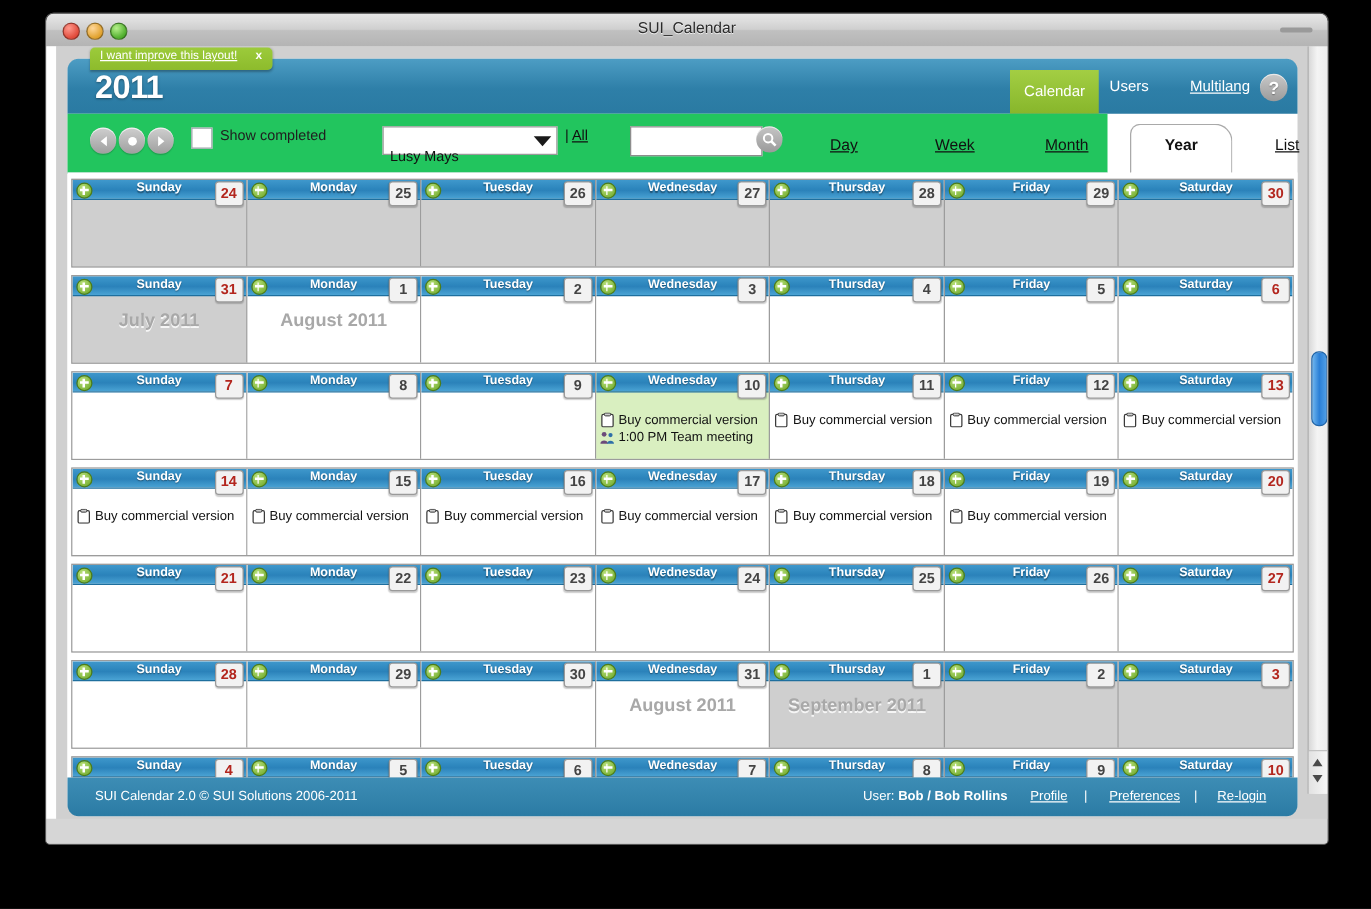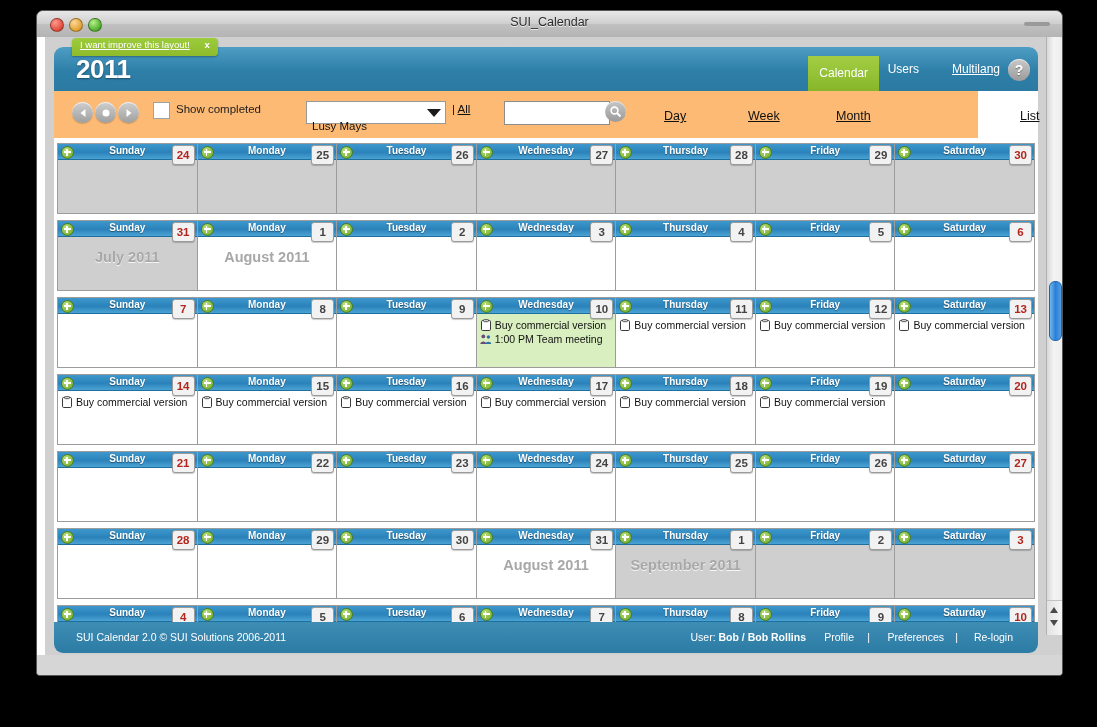--- a/index.html
+++ b/index.html
@@ -45,21 +45,21 @@
     padding:0 11px;}
   #nav-calendar{right:159px;background:linear-gradient(to bottom,#a3ce43,#87b62b);height:35px;line-height:35px;top:9px;}
   #nav-users{right:108px;}
   #nav-multilang{right:27px;text-decoration:underline;}
   #help-btn{position:absolute;right:8px;top:12px;width:22px;height:22px;border-radius:50%;
     background:linear-gradient(to bottom,#c9c9c9,#9b9b9b);color:#fff;font-size:14px;font-weight:bold;
     text-align:center;line-height:22px;text-shadow:0 1px 1px rgba(0,0,0,.35);
     box-shadow:inset 0 1px 0 rgba(255,255,255,.6);}
 
   
-  #toolbar{position:absolute;left:0;top:44px;width:924px;height:47px;background:#fdba74;
+  #toolbar{position:absolute;left:0;top:44px;width:832px;height:47px;background:#22c55e;
     border-bottom:1px solid #b9c9d3;}
   .navbtn{position:absolute;top:11px;width:21px;height:21px;border-radius:50%;
     background:linear-gradient(to bottom,#cfcfcf,#9f9f9f);box-shadow:inset 0 1px 0 rgba(255,255,255,.7),0 1px 1px rgba(0,0,0,.2);}
   .navbtn i{position:absolute;left:50%;top:50%;transform:translate(-50%,-50%);
     display:block;width:0;height:0;}
   #nav-prev{left:18px;} #nav-today{left:41px;} #nav-next{left:64px;}
   #nav-prev i{border-top:4px solid transparent;border-bottom:4px solid transparent;border-right:5px solid #fff;}
   #nav-next i{border-top:4px solid transparent;border-bottom:4px solid transparent;border-left:5px solid #fff;}
   #nav-today i{width:7px;height:7px;border-radius:50%;background:#fff;}
   #chk-completed{position:absolute;left:99px;top:11px;width:15px;height:15px;background:#fff;
@@ -101,34 +101,34 @@
     color:#fff;text-shadow:0 1px 1px rgba(0,0,0,.4);}
   .plus{position:absolute;left:3px;top:2px;width:11px;height:11px;border-radius:50%;
     background:radial-gradient(circle at 35% 30%,#b8e07a,#6aa524);border:1px solid #4d7d19;}
   .plus:before,.plus:after{content:"";position:absolute;background:#fff;}
   .plus:before{left:2px;top:4px;width:7px;height:1.5px;}
   .plus:after{left:4px;top:2px;width:1.5px;height:7px;}
   .daynum{position:absolute;right:2px;top:1px;min-width:17px;height:18px;line-height:18px;
     text-align:center;background:#f2f2f2;border:1px solid #9a9a9a;border-radius:3px;
     font-size:11.5px;font-weight:bold;color:#444;padding:0 2px;box-shadow:0 1px 1px rgba(0,0,0,.2);}
   .daynum.weekend{color:#b3261e;}
-  .events{position:absolute;left:0;right:0;top:16px;bottom:0;padding:4px 2px 0 3px;}
+  .events{position:absolute;left:0;right:0;top:16px;bottom:0;padding:15px 2px 0 3px;}
   .evt{position:relative;height:14px;line-height:14px;font-size:10.5px;color:#111;
     white-space:nowrap;padding-left:15px;overflow:hidden;}
   .evt .ico{position:absolute;left:0;top:1px;width:12px;height:12px;}
   .monthlabel{position:absolute;left:0;right:0;top:28px;text-align:center;font-size:14.5px;
     font-weight:bold;color:#a8a8a8;text-shadow:0 1px 0 rgba(255,255,255,.8);}
 
   
   #app-footer{position:absolute;left:0;top:575px;width:984px;height:31px;
     background:linear-gradient(to bottom,#3d8db5,#2b7ba4);border-radius:0 0 9px 9px;color:#fff;font-size:10.5px;}
   #copyright{position:absolute;left:22px;top:9px;}
   #userinfo{position:absolute;right:232px;top:9px;}
   #userinfo b{font-weight:bold;}
-  .flink{position:absolute;top:9px;color:#fff;}
+  .flink{position:absolute;top:9px;text-decoration:underline;color:#fff;}
   #f-profile{right:184px;} #f-sep1{right:168px;text-decoration:none;}
   #f-prefs{right:94px;} #f-sep2{right:80px;text-decoration:none;}
   #f-relogin{right:25px;}
 
   
   #vscroll{position:absolute;right:0;top:0;width:15px;bottom:20px;
     background:linear-gradient(to right,#d8d8d8,#f4f4f4 45%,#ededed 100%);border-left:1px solid #b0b0b0;}
   #vthumb{position:absolute;left:2px;top:244px;width:11px;height:58px;border-radius:6px;
     background:linear-gradient(to right,#6fb6ef,#2b7fd6 50%,#4f9ee6);border:1px solid #2165a8;}
   #vtrack-bot{position:absolute;left:0;right:0;bottom:0;height:34px;border-top:1px solid #c2c2c2;
@@ -206,20 +206,21 @@
           <div id="search-btn">
             <svg width="13" height="13" viewBox="0 0 13 13">
                 <circle cx="5.5" cy="5.5" r="3.4" fill="none" stroke="#fff" stroke-width="1.6"></circle>
                 <line x1="8" y1="8" x2="11.5" y2="11.5" stroke="#fff" stroke-width="2"></line>
               </svg>
           </div>
 
           <div class="vtab" id="tab-day">Day</div>
           <div class="vtab" id="tab-week">Week</div>
           <div class="vtab" id="tab-month">Month</div>
+          <div id="tab-year">Year</div>
           <div class="vtab" id="tab-list">List</div>
         </div>
 
         <div id="cal-view">
             <div class="week-row">
               <div class="day-cell grey">
                 <div class="dayhdr">
                   <div class="plus"></div>
                   <div class="dayname">Sunday</div>
                 </div>

